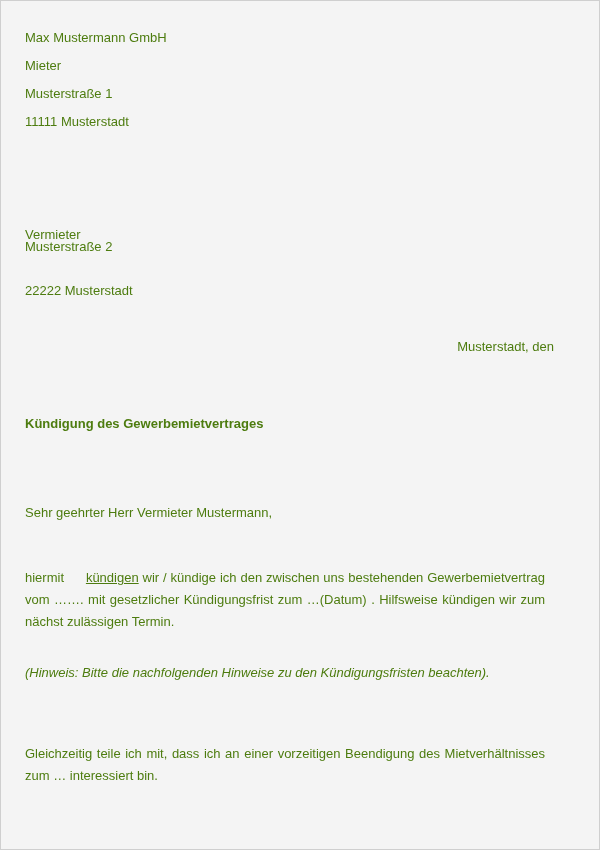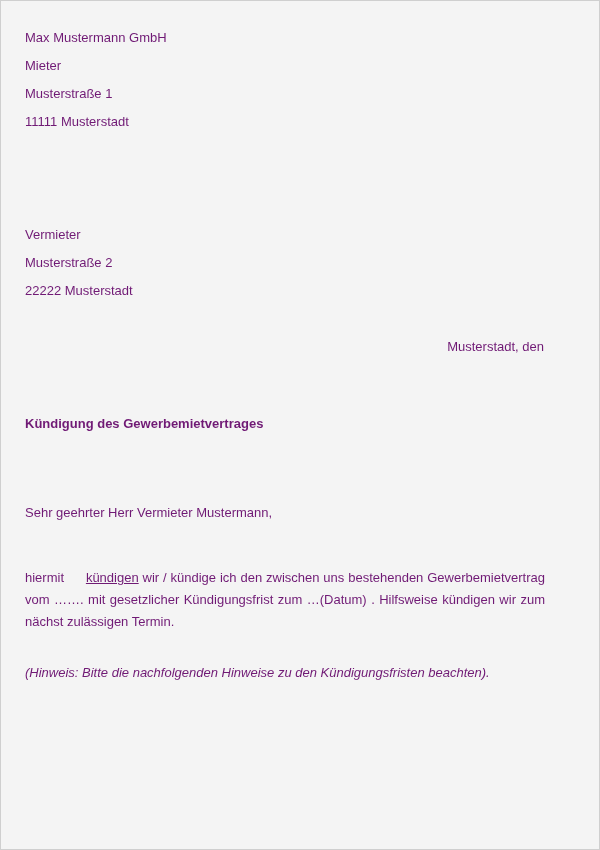--- a/index.html
+++ b/index.html
@@ -7,59 +7,60 @@
       width: 600px; height: 850px; overflow: hidden;
       background: #ffffff;
       font-family: "Liberation Sans", sans-serif;
     }
     .page {
       position: relative;
       box-sizing: border-box;
       width: 600px; height: 850px;
       background: #f4f4f4;
       border: 1px solid #cfcfcf;
-      color: #701a75;
+      color: #4d7c0f;
       font-size: 13px;
     }
     .line {
       position: absolute;
       left: 24px;
       white-space: nowrap;
       line-height: 16px;
     }
     .para {
       position: absolute;
       left: 24px;
       width: 520px;
       line-height: 22px;
       text-align: justify;
     }
-    .right { position: absolute; right: 55px; line-height: 16px; white-space: nowrap; }
+    .right { position: absolute; right: 45px; line-height: 16px; white-space: nowrap; }
     .bold { font-weight: bold; }
     .italic { font-style: italic; }
     .u { text-decoration: underline; padding-left: 18px; }
   </style>
 </head>
 <body>
 
 <div class="page">
 
   <div class="line" style="top:29px">Max Mustermann GmbH</div>
   <div class="line" style="top:57px">Mieter</div>
   <div class="line" style="top:85px">Musterstraße 1</div>
   <div class="line" style="top:113px">11111 Musterstadt</div>
 
   <div class="line" style="top:226px">Vermieter</div>
-  <div class="line" style="top:254px">Musterstraße 2</div>
+  <div class="line" style="top:238px">Musterstraße 2</div>
   <div class="line" style="top:282px">22222 Musterstadt</div>
 
   <div class="right" style="top:338px">Musterstadt, den</div>
 
   <div class="line bold" style="top:415px">Kündigung des Gewerbemietvertrages</div>
 
   <div class="line" style="top:504px">Sehr geehrter Herr Vermieter Mustermann,</div>
 
   <div class="para" style="top:566px"><span>hiermit </span><span class="u">kündigen</span><span> wir / kündige ich den zwischen uns bestehenden Gewerbemietvertrag vom ……. mit gesetzlicher Kündigungsfrist zum …(Datum) . Hilfsweise kündigen wir zum nächst zulässigen Termin.</span></div>
 
   <div class="line italic" style="top:664px">(Hinweis: Bitte die nachfolgenden Hinweise zu den Kündigungsfristen beachten).</div>
 
+  <div class="para" style="top:742px">Gleichzeitig teile ich mit, dass ich an einer vorzeitigen Beendigung des Mietverhältnisses zum … interessiert bin.</div>
 
 </div>
 
 </body></html>

